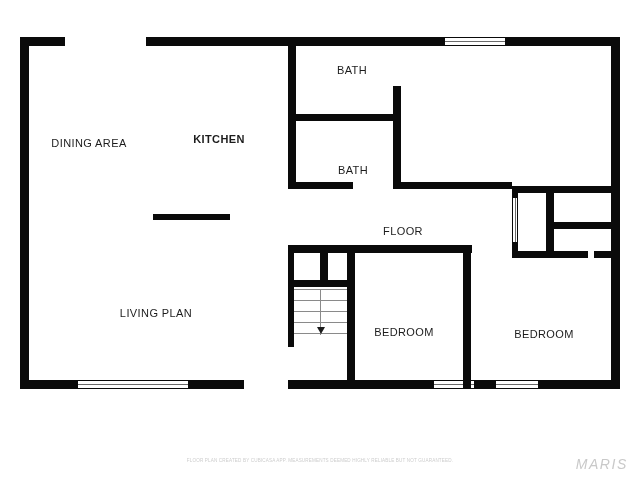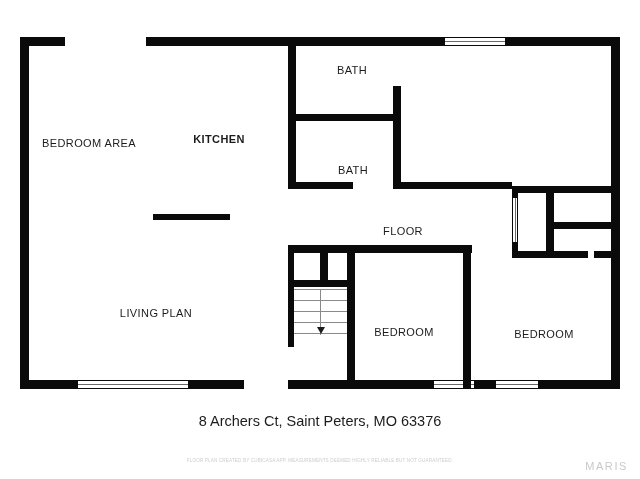--- a/index.html
+++ b/index.html
@@ -116,24 +116,25 @@
     text-align: center;
     font-size: 4.6px;
     letter-spacing: 0.15px;
     color: #cdcdcd;
     font-family: "Liberation Sans", sans-serif;
   }
   #maris-watermark {
     position: absolute;
     right: 12px;
     bottom: 7px;
-    font-size: 11px;
+    font-size: 14px;
     letter-spacing: 1.6px;
     color: #c9c9c9;
     font-family: "Liberation Sans", sans-serif;
+    font-style: italic;
   }
 </style>
 </head>
 <body>
 
 <div id="floorplan-canvas">
 
   <div class="wall" style="left:20px; top:37px; width:45px; height:9px;"></div>
 
   <div class="wall" style="left:146px; top:37px; width:299px; height:9px;"></div>
@@ -200,30 +201,29 @@
     <div class="stair-tread" style="top:22px;"></div>
     <div class="stair-tread" style="top:33px;"></div>
     <div class="stair-tread" style="top:44px;"></div>
     <div class="stair-arrow" style="top:38px;"></div>
   </div>
 
   <div class="wall" style="left:463px; top:253px; width:8px; height:136px;"></div>
 
   <div class="wall" style="left:153px; top:214px; width:77px; height:6px;"></div>
 
-  <div class="room-label" style="left:89px; top:143px;">BEDROOM AREA</div>
+  <div class="room-label" style="left:89px; top:143px;">DINING AREA</div>
   <div class="room-label" style="left:219px; top:139px;font-weight:bold;">KITCHEN</div>
   <div class="room-label" style="left:352px; top:70px;">BATH</div>
   <div class="room-label" style="left:353px; top:170px;">BATH</div>
   <div class="room-label" style="left:403px; top:231px;">FLOOR</div>
   <div class="room-label" style="left:156px; top:313px;">LIVING PLAN</div>
   <div class="room-label" style="left:404px; top:332px;">BEDROOM</div>
   <div class="room-label" style="left:544px; top:334px;">BEDROOM</div>
 
 </div>
 
 <div id="caption-block">
-  <div id="address-line">8 Archers Ct, Saint Peters, MO 63376</div>
 </div>
 
 <div id="disclaimer-line">FLOOR PLAN CREATED BY CUBICASA APP. MEASUREMENTS DEEMED HIGHLY RELIABLE BUT NOT GUARANTEED.</div>
 
 <div id="maris-watermark">MARIS</div>
 
 </body></html>

